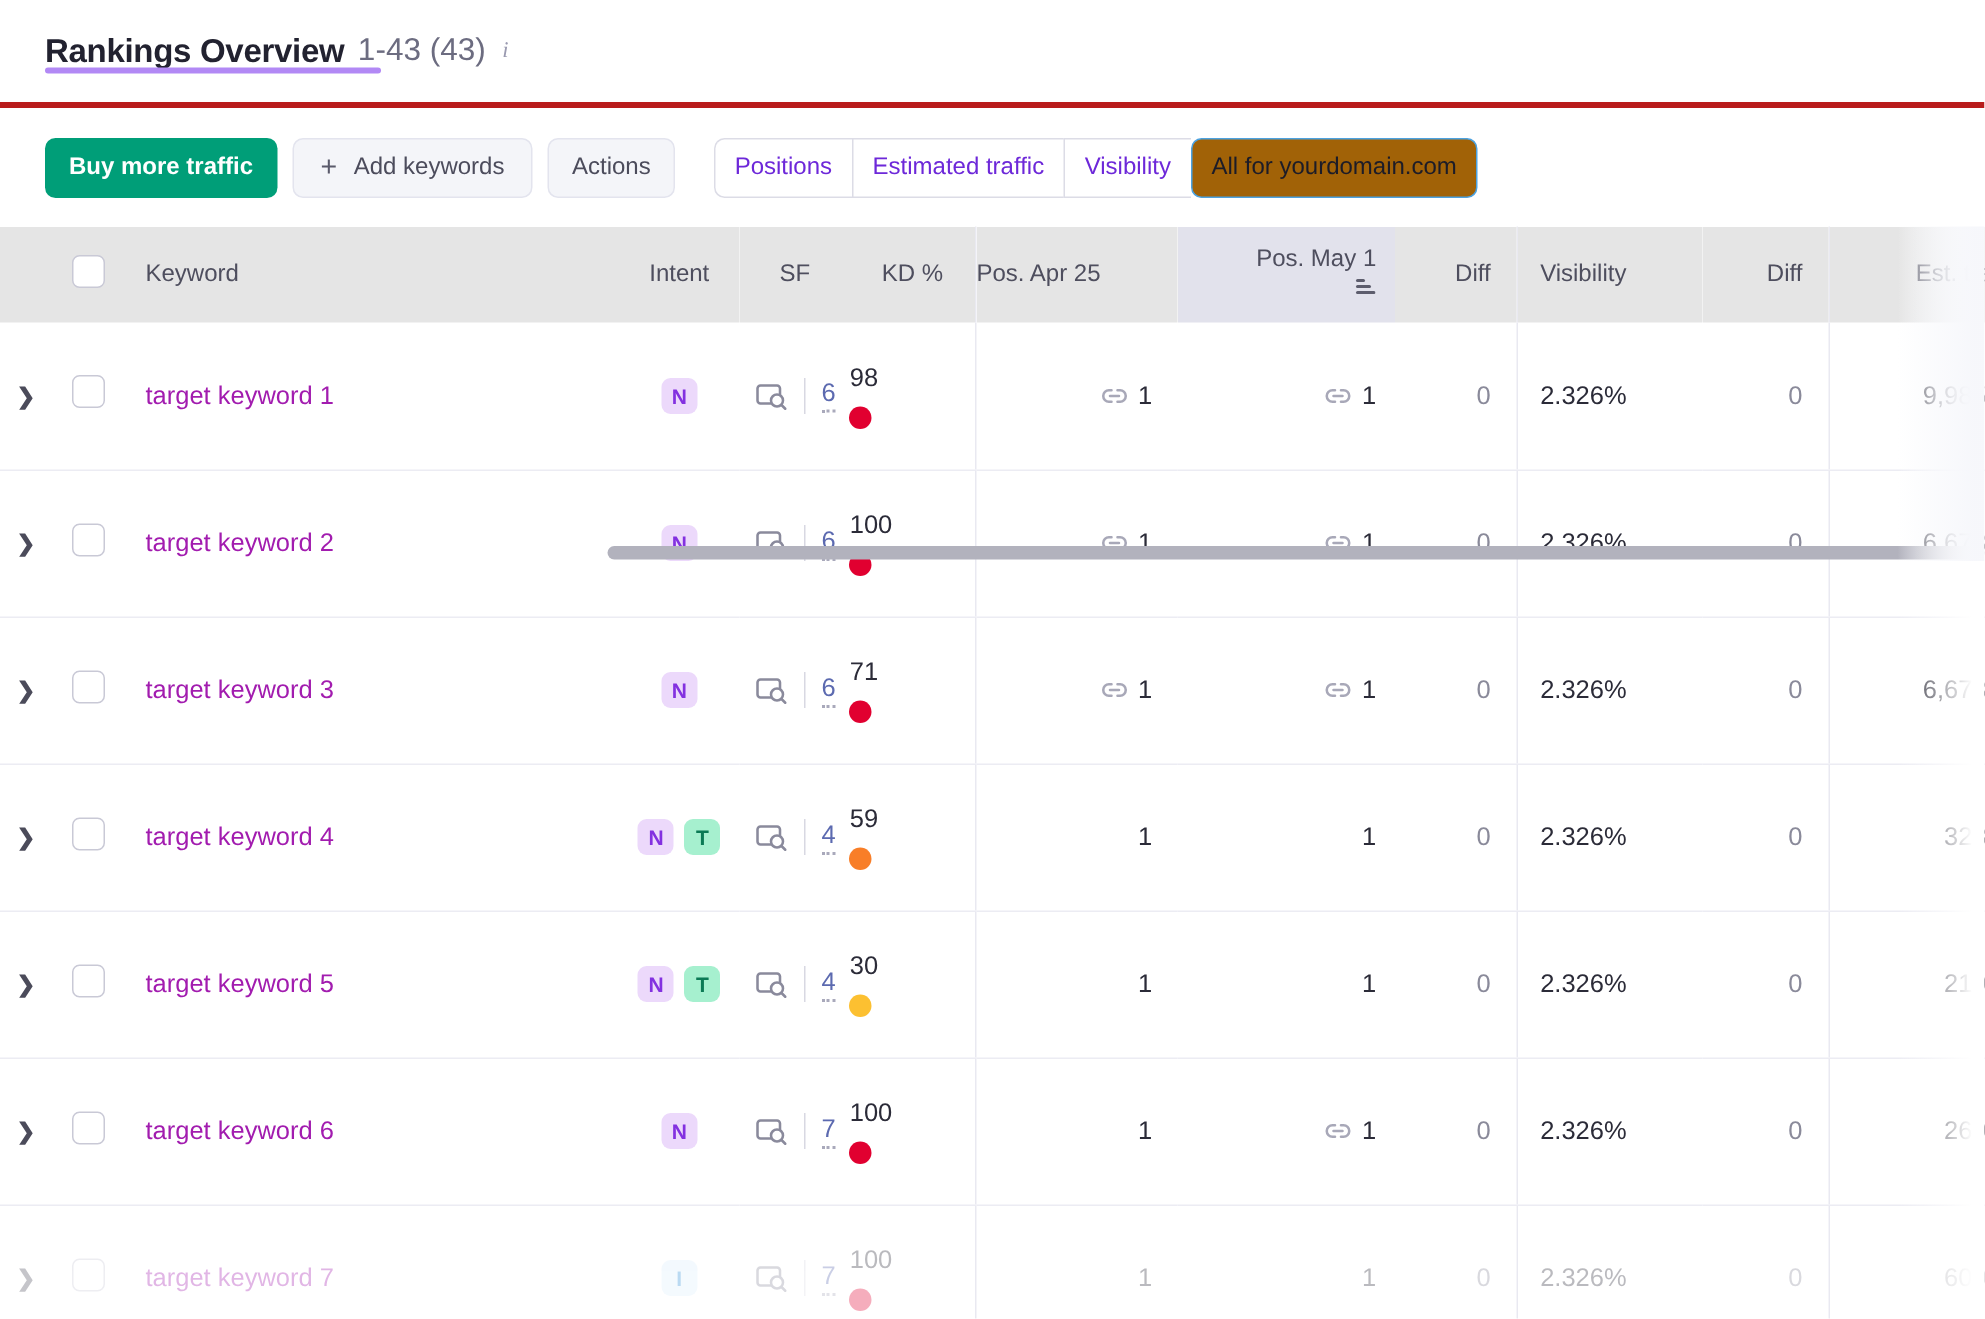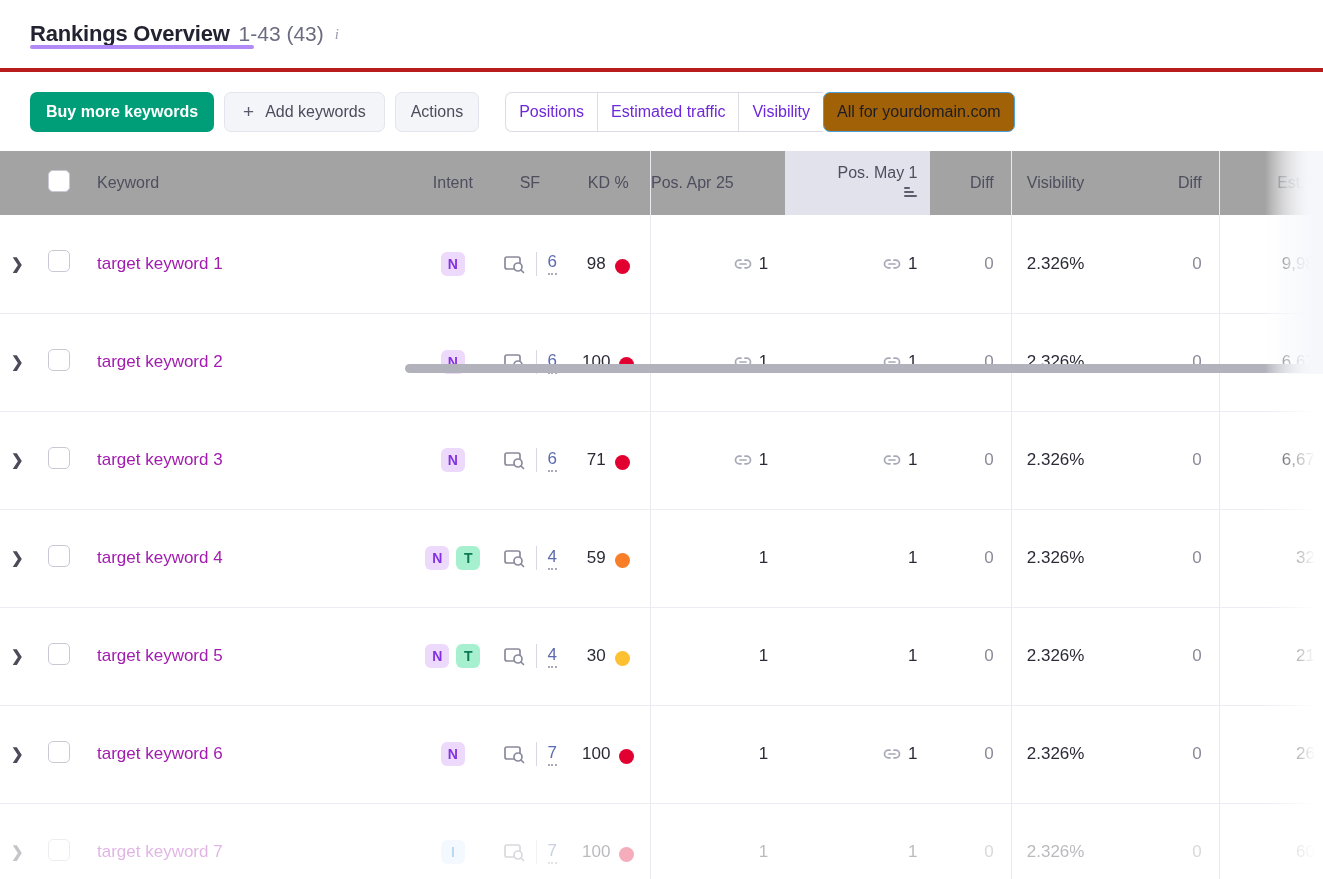--- a/index.html
+++ b/index.html
@@ -98,21 +98,21 @@
     color: #1c1c28;
     border-radius: 7px;
     z-index: 2;
   }
 
   
   .table-wrap { position: relative; width: 1323px; }
   table { border-collapse: collapse; width: 1370px; table-layout: fixed; }
 
   thead th {
-    background: #a3a3a3;
+    background: #e5e5e5;
     height: 64px;
     font-size: 16px;
     font-weight: normal;
     color: #4e4e5e;
     vertical-align: middle;
     position: relative;
     border-bottom: none;
   }
   thead th.sorted { background: #e2e2ec; }
 
@@ -179,21 +179,21 @@
 
   .sf-cell { display: flex; align-items: center; justify-content: center; gap: 0; }
   .sf-icon { color: #8a8a9c; display: inline-flex; }
   .sf-div { width: 1px; height: 24px; background: #d8d8e2; margin: 0 11px; }
   .sf-num {
     color: #5a6craise; color: #5c6ab0; font-size: 17px;
     border-bottom: 2px dotted #a9a9bb; padding-bottom: 1px;
     cursor: pointer;
   }
 
-  .kd-cell { display: flex; align-items: flex-end; justify-content: center; gap: 9px; }
+  .kd-cell { display: flex; align-items: flex-start; justify-content: center; gap: 9px; flex-direction: column; }
   .kd-dot { width: 15px; height: 15px; border-radius: 50%; display: inline-block; }
 
   .pos-cell { display: flex; align-items: center; justify-content: flex-end; gap: 7px; padding-right: 17px; }
   .pos-cell.p2 { padding-right: 13px; }
   .link-icon { color: #a8a8b8; display: inline-flex; }
 
   td.c-diff1, td.c-diff2 { color: #8a8a9a; padding-right: 17px; }
   td.c-vis { padding-left: 15px; }
   td.c-est { padding-right: 22px; }
 
@@ -234,21 +234,21 @@
 <body>
 
 <div class="titlebar">
   <span class="title-main">Rankings Overview</span>
   <span class="title-count">1-43 (43)</span>
   <span class="info-icon">i</span>
   <div class="title-underline"></div>
 </div>
 
 <div class="toolbar">
-  <div class="btn btn-primary">Buy more keywords</div>
+  <div class="btn btn-primary">Buy more traffic</div>
 
   <div class="btn btn-secondary">
     <span class="plus">+</span>
     <span>Add keywords</span>
   </div>
 
   <div class="btn btn-secondary btn-actions">Actions</div>
 
   <div class="seg-group">
     <div class="seg">Positions</div>

